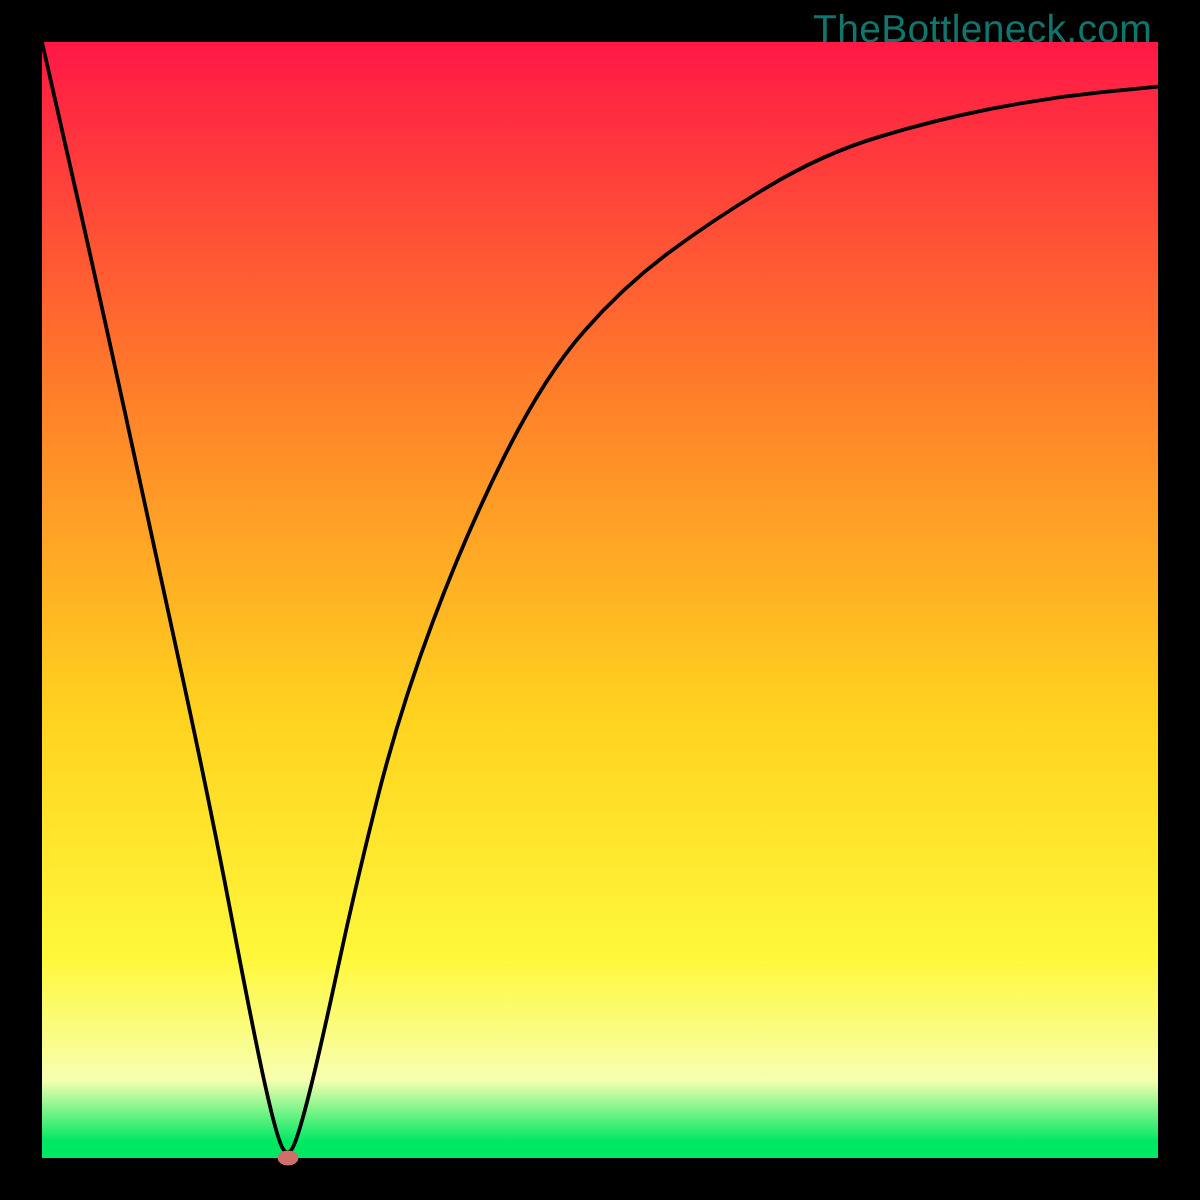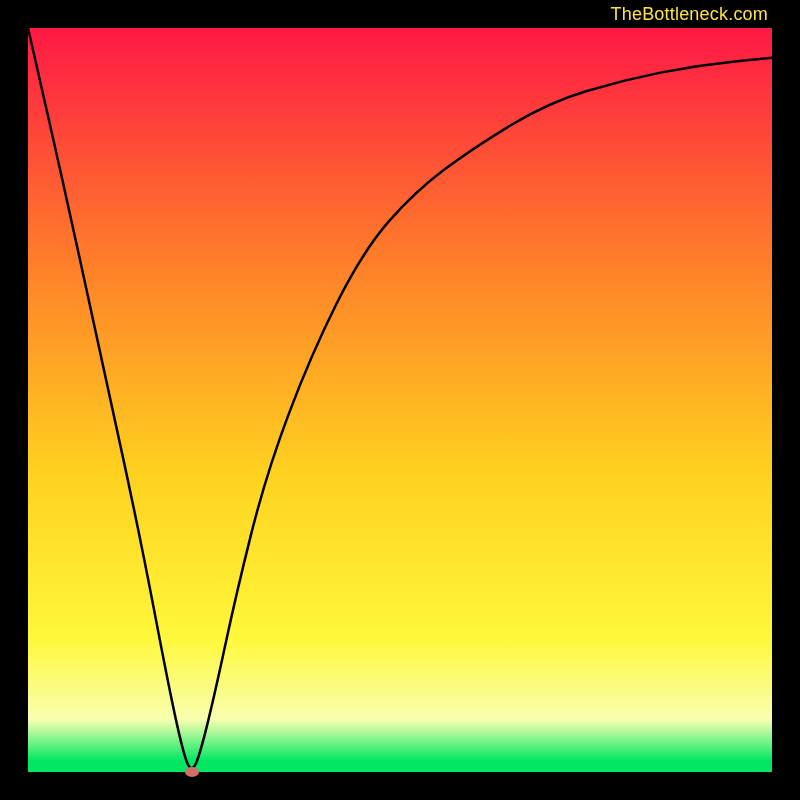--- a/index.html
+++ b/index.html
@@ -23,22 +23,22 @@
     position: absolute;
     left: 0;
     top: 0;
     width: 100%;
     height: 100%;
   }
   .watermark {
     position: absolute;
     top: 4px;
     right: 32px;
-    color: #fde047;
-    font-size: 18px;
+    color: #0f766e;
+    font-size: 26px;
     font-weight: 500;
     letter-spacing: 0.2px;
   }
   svg.curve {
     position: absolute;
     left: 0;
     top: 0;
     width: 100%;
     height: 100%;
     overflow: visible;

